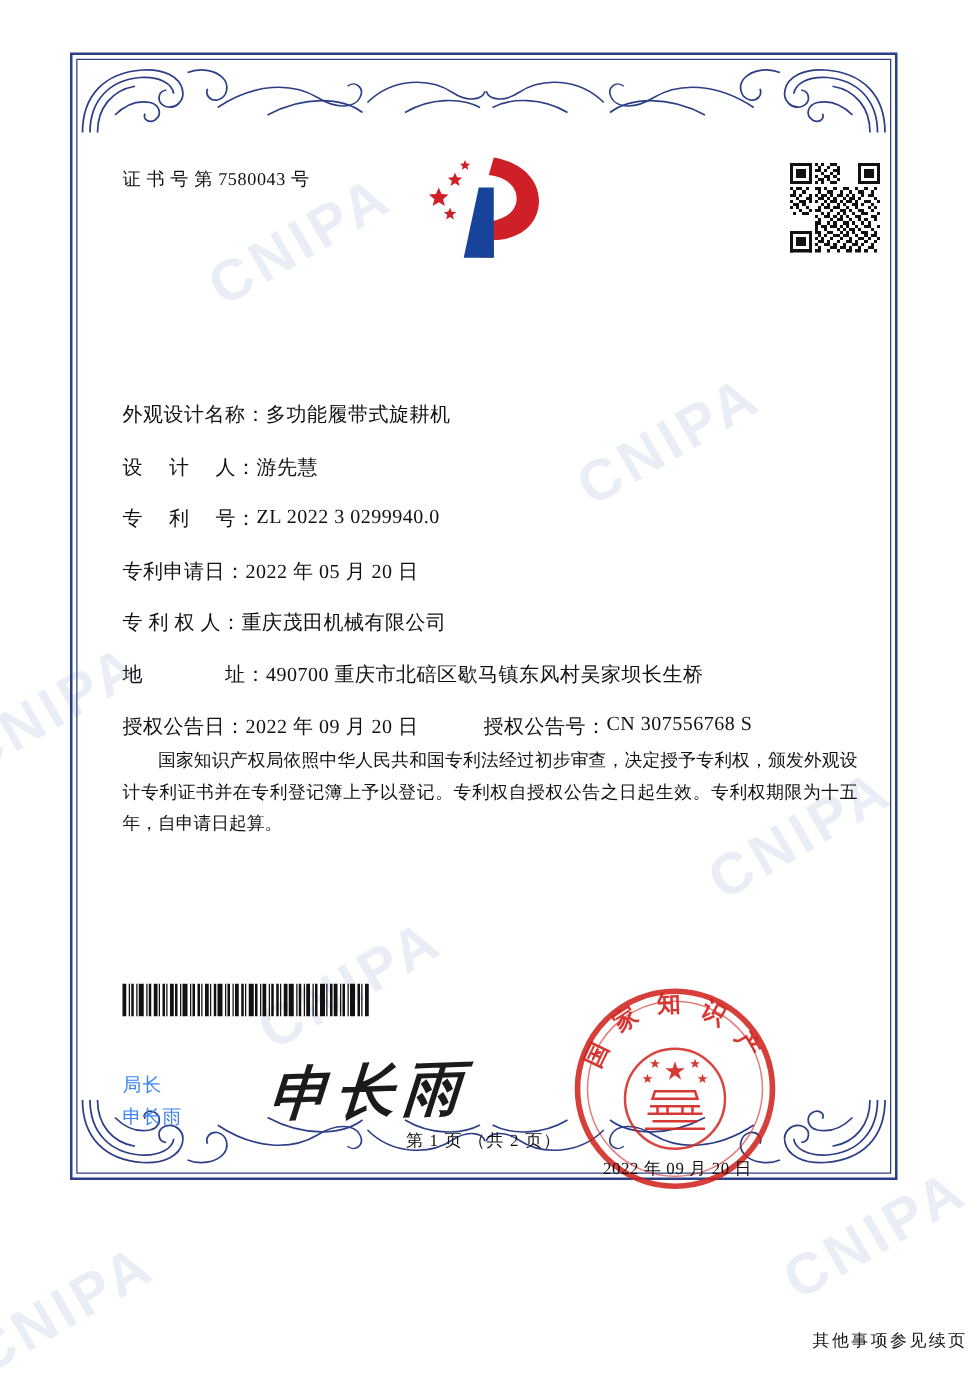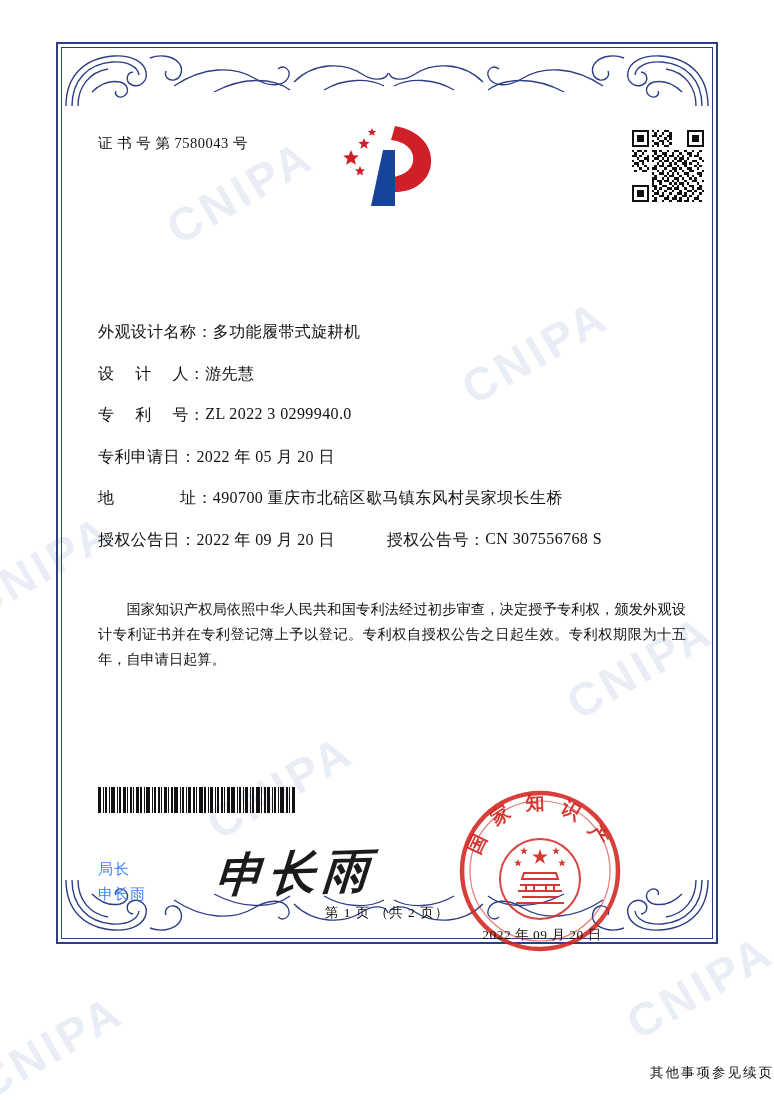--- a/index.html
+++ b/index.html
@@ -599,20 +599,24 @@
       </div>
       <div class="field-row">
         <span class="field-label">专　 利　 号：</span>
         <span class="field-value">ZL 2022 3 0299940.0</span>
       </div>
       <div class="field-row">
         <span class="field-label">专利申请日：</span>
         <span class="field-value">2022 年 05 月 20 日</span>
       </div>
       <div class="field-row">
+        <span class="field-label">专 利 权 人：</span>
+        <span class="field-value">重庆茂田机械有限公司</span>
+      </div>
+      <div class="field-row">
         <span class="field-label">地　　　　址：</span>
         <span class="field-value">490700 重庆市北碚区歇马镇东风村吴家坝长生桥</span>
       </div>
       <div class="field-row inline2">
         <span class="field-label">授权公告日：</span>
         <span class="field-value">2022 年 09 月 20 日</span>
         <span class="field-gap"></span>
         <span class="field-label">授权公告号：</span>
         <span class="field-value">CN 307556768 S</span>
       </div>

